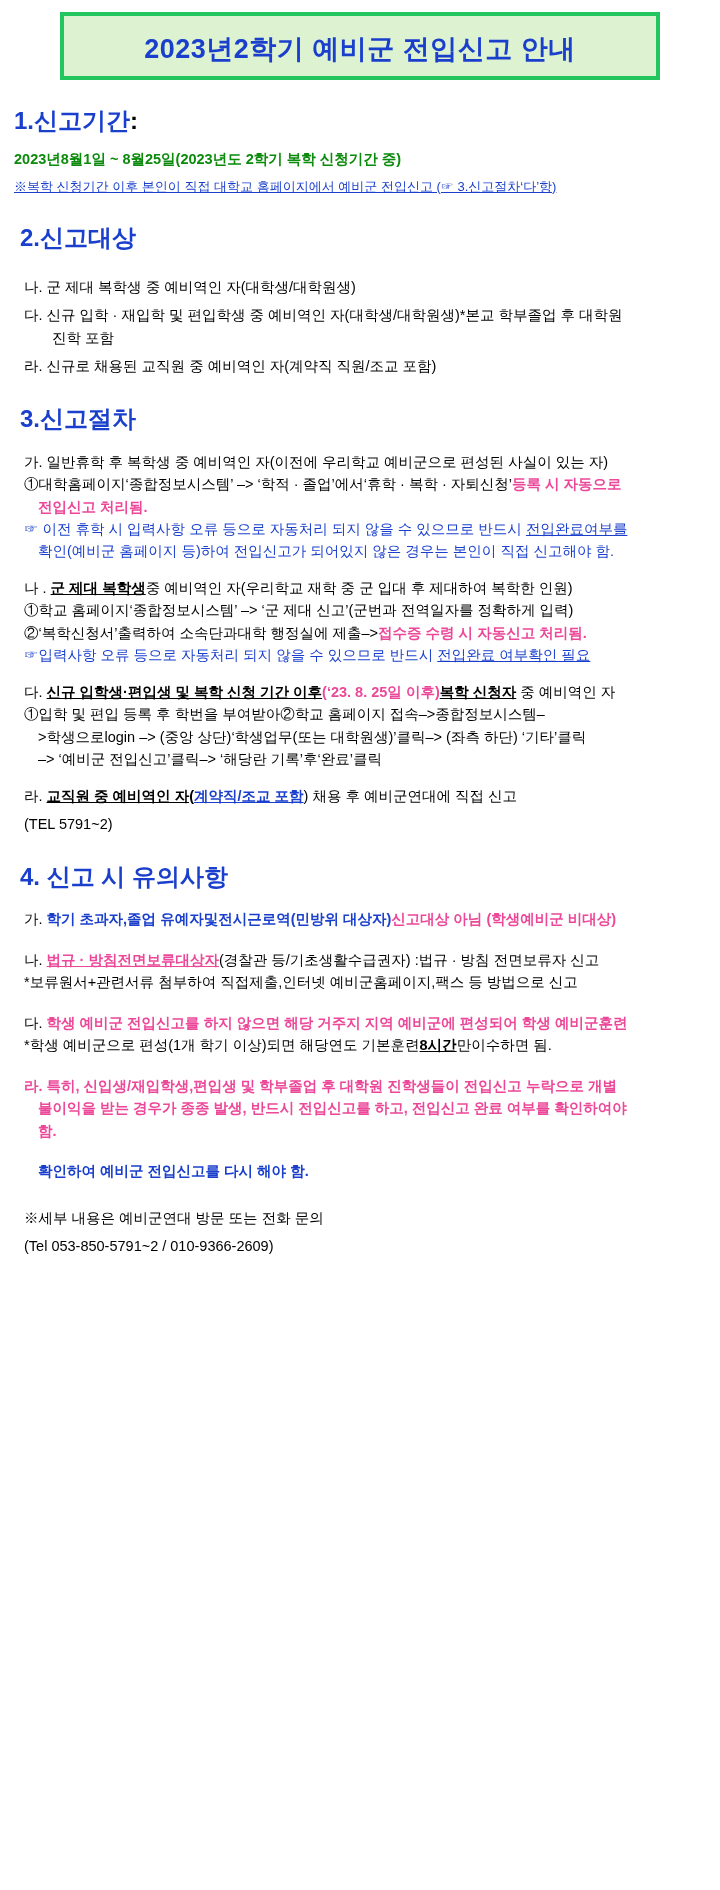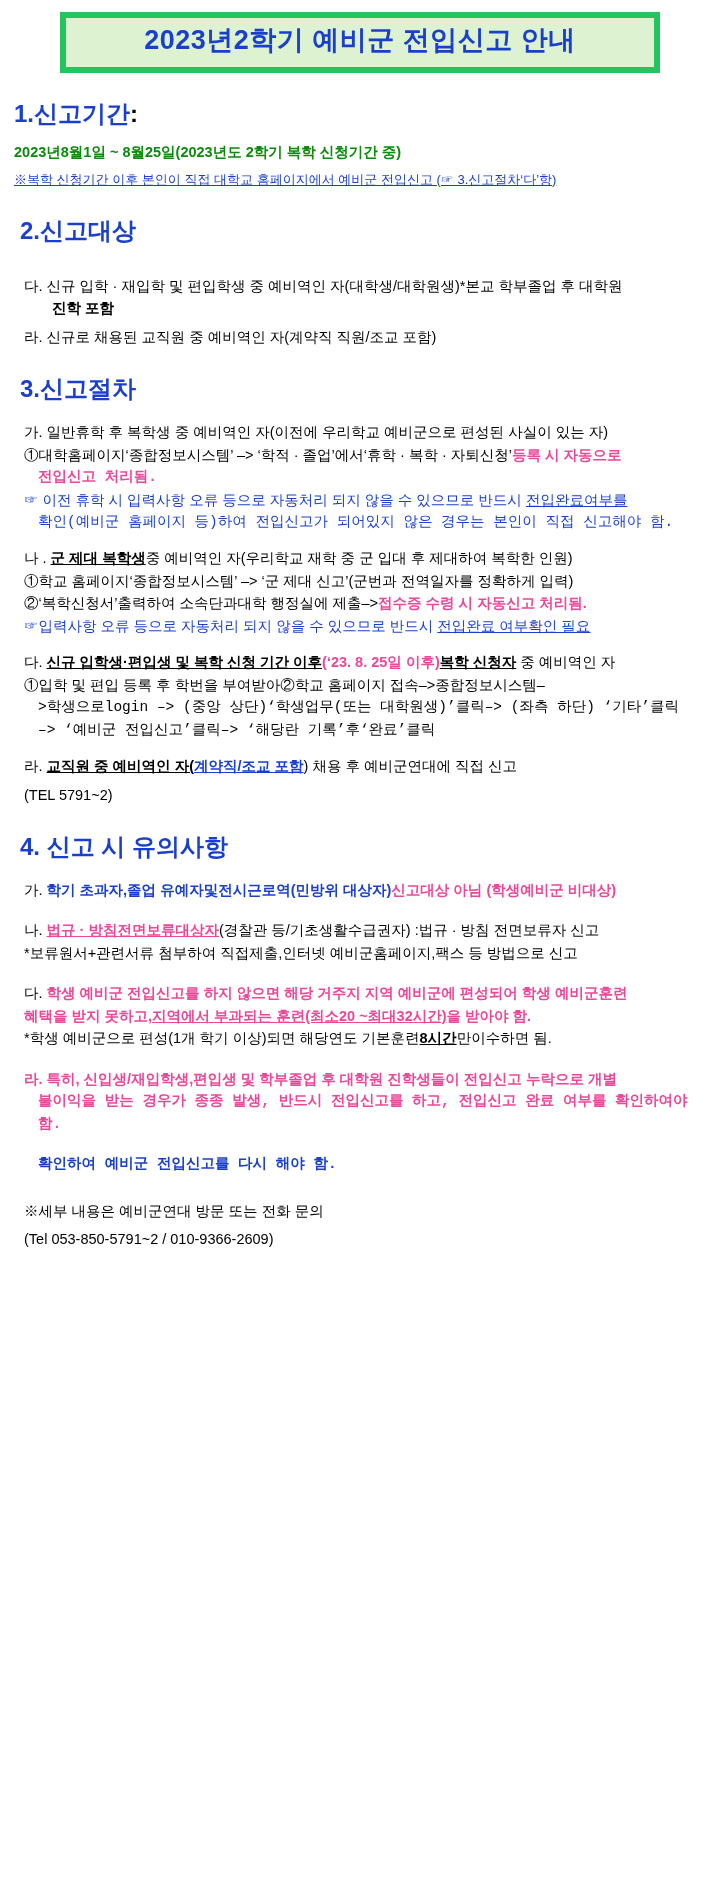--- a/index.html
+++ b/index.html
@@ -17,24 +17,24 @@
     width: 720px;
     min-height: 1890px;
     position: relative;
     box-sizing: border-box;
     padding: 8px 10px 20px 10px;
   }
 
   
   .title-box {
     margin: 4px 50px 0 50px;
-    border: 6px solid #22c55e;
+    border: 4px solid #22c55e;
     background: #ddf2d0;
     text-align: center;
-    padding: 8px 4px 11px 4px;
+    padding: 19px 4px 11px 4px;
   }
   .title-text {
     font-size: 27px;
     font-weight: bold;
     color: #1a3fcc;
     letter-spacing: 0.5px;
     line-height: 1.1;
   }
 
   
@@ -55,22 +55,22 @@
     color: #000000;
     white-space: nowrap;
   }
   .red { color: #ec4899; }
   .blue { color: #1a3fcc; }
   .green { color: #0b8a0b; text-align: right; }
   .black { color: #000000; }
   .u { text-decoration: underline; }
   .b { font-weight: bold; }
   .ind1 { padding-left: 14px; }
-  .ind2 { padding-left: 28px; font-family: Liberation Mono, monospace; }
-  .ind3 { padding-left: 42px; font-weight: bold; }
+  .ind2 { padding-left: 28px; }
+  .ind3 { padding-left: 42px; }
   .sp6 { height: 6px; }
   .sp10 { height: 10px; }
   .sp14 { height: 14px; }
   .sp18 { height: 18px; }
   .sp24 { height: 24px; }
   .tiny { font-size: 13px; }
   .h1-pad { padding-left: 4px; }
   .h2-pad { padding-left: 10px; }
 </style>
 </head>
@@ -99,20 +99,21 @@
   </div>
 
   <div class="sp24"></div>
 
   <div class="sec">
     <div class="h-head h2-pad">
       <span class="blue">2.신고대상</span>
     </div>
     <div class="sp14"></div>
     <div class="sp6"></div>
+    <div class="line ind1">나.  군 제대 복학생 중 예비역인 자(대학생/대학원생)</div>
     <div class="sp6"></div>
     <div class="line ind1">다.  신규 입학 · 재입학 및 편입학생 중 예비역인 자(대학생/대학원생)*본교 학부졸업 후 대학원</div>
     <div class="line ind3">진학 포함</div>
     <div class="sp6"></div>
     <div class="line ind1">라.  신규로 채용된 교직원 중 예비역인 자(계약직 직원/조교 포함)</div>
   </div>
 
   <div class="sp24"></div>
 
   <div class="sec">
@@ -184,23 +185,20 @@
       <span class="black">나. </span><span class="red b u">법규 · 방침전면보류대상자</span><span class="black">(경찰관  등/기초생활수급권자) :법규 · 방침 전면보류자 신고</span>
     </div>
     <div class="line ind1">*보류원서+관련서류 첨부하여  직접제출,인터넷 예비군홈페이지,팩스 등 방법으로 신고</div>
 
     <div class="sp18"></div>
 
     <div class="line ind1">
       <span class="black">다. </span><span class="red b">학생 예비군 전입신고를 하지 않으면 해당 거주지 지역 예비군에 편성되어 학생 예비군훈련</span>
     </div>
     <div class="line ind1">
-      <span class="red b">혜택을 받지 못하고,</span><span class="red b u">지역에서 부과되는 훈련(최소20 ~최대32시간)</span><span class="red b">을 받아야 함.</span>
-    </div>
-    <div class="line ind1">
       <span class="black">*학생 예비군으로 편성(1개 학기 이상)되면 해당연도 기본훈련</span><span class="black b u">8시간</span><span class="black">만이수하면 됨.</span>
     </div>
 
     <div class="sp18"></div>
 
     <div class="line ind1">
       <span class="red b">라. </span><span class="red b">특히, 신입생/재입학생,편입생 및  학부졸업 후 대학원 진학생들이  전입신고 누락으로 개별</span>
     </div>
     <div class="line ind2">
       <span class="red b">불이익을 받는 경우가 종종 발생, 반드시 전입신고를 하고, 전입신고 완료 여부를 확인하여야</span>

